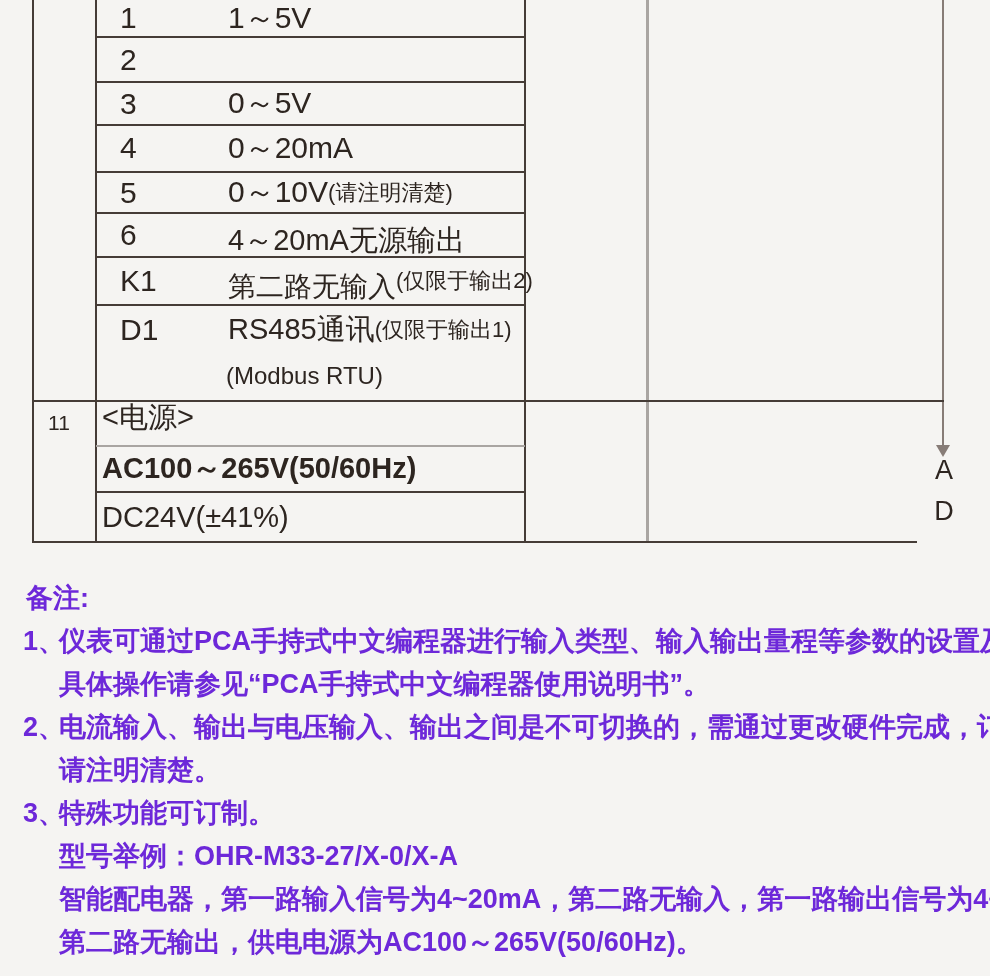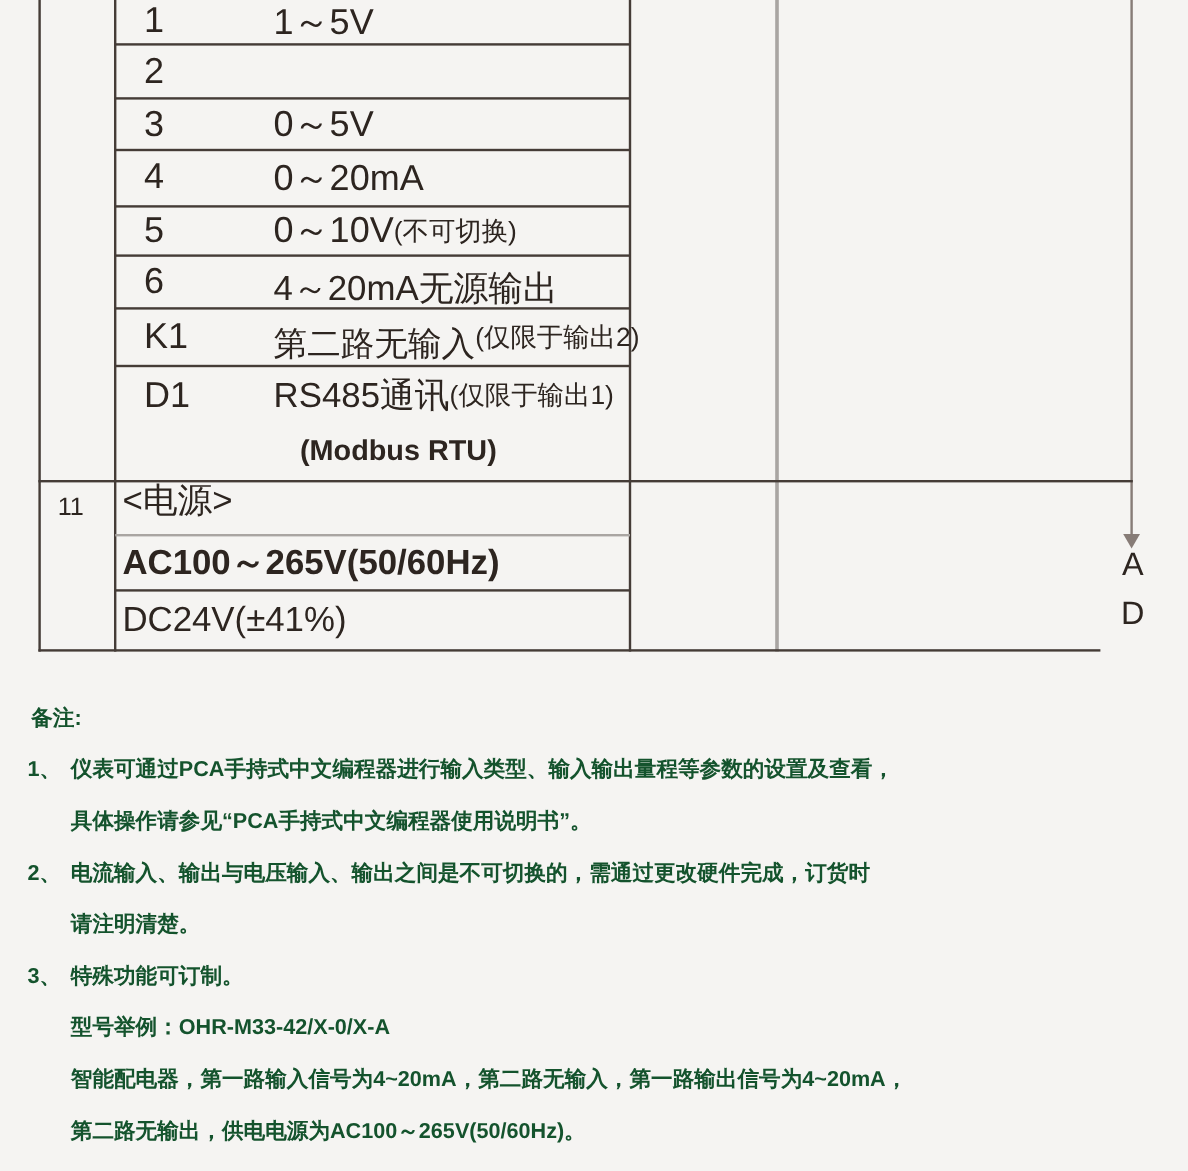--- a/index.html
+++ b/index.html
@@ -45,21 +45,21 @@
     display:flex;align-items:center;
     font-size:30px;font-weight:500;white-space:nowrap;
   }
   .trow .code{margin-left:24px;width:108px;flex:none;}
   .trow .desc{letter-spacing:0;}
   .trow .small{font-size:22px;}
   .cjk{font-size:28px;margin-top:12px;}
   .modbus{
     position:absolute;left:226px;top:353px;height:46px;
     display:flex;align-items:center;
-    font-size:24px;font-weight:700;white-space:nowrap;margin-left:24px;
+    font-size:24px;font-weight:400;white-space:nowrap;
   }
   .rowno11{
     position:absolute;left:40px;top:403px;width:38px;height:40px;
     display:flex;align-items:center;justify-content:center;
     font-size:21px;font-weight:500;
   }
   .prow{
     position:absolute;left:102px;width:420px;
     display:flex;align-items:center;
     font-size:29px;font-weight:500;white-space:nowrap;
@@ -71,21 +71,21 @@
   .sel-code{
     position:absolute;left:928px;width:32px;height:30px;
     display:flex;align-items:center;justify-content:center;
     font-size:27px;font-weight:500;color:#2d2520;
   }
   .code-a{top:455px;}
   .code-d{top:496px;}
   
   .notes{
     position:absolute;left:0;top:577px;width:975px;
-    font-size:18px;font-weight:700;color:#14532d;
+    font-size:27px;font-weight:700;color:#6d28d9;
     line-height:43px;white-space:nowrap;
   }
   .note-header{padding-left:26px;}
   .note-line{padding-left:23px;}
   .note-line .num{display:inline-block;width:36px;}
   .note-line.indent{padding-left:59px;}
 </style>
 </head>
 <body>
 
@@ -121,21 +121,21 @@
     <span class="code">3</span>
     <span class="desc">0～5V</span>
   </div>
   <div class="trow" style="top:126px;height:44px">
     <span class="code">4</span>
     <span class="desc">0～20mA</span>
   </div>
   <div class="trow" style="top:173px;height:39px">
     <span class="code">5</span>
     <span class="desc">0～10V</span>
-    <span class="small">(不可切换)</span>
+    <span class="small">(请注明清楚)</span>
   </div>
   <div class="trow" style="top:214px;height:42px">
     <span class="code">6</span>
     <span class="desc cjk" style="font-size:29px">4～20mA无源输出</span>
   </div>
   <div class="trow" style="top:258px;height:45px">
     <span class="code">K1</span>
     <span class="desc cjk">第二路无输入</span>
     <span class="small">(仅限于输出2)</span>
   </div>
@@ -165,21 +165,21 @@
     <div class="note-line">
       <span class="num">2、</span><span>电流输入、输出与电压输入、输出之间是不可切换的，需通过更改硬件完成，订货时</span>
     </div>
     <div class="note-line indent">
       <span>请注明清楚。</span>
     </div>
     <div class="note-line">
       <span class="num">3、</span><span>特殊功能可订制。</span>
     </div>
     <div class="note-line indent">
-      <span>型号举例：OHR-M33-42/X-0/X-A</span>
+      <span>型号举例：OHR-M33-27/X-0/X-A</span>
     </div>
     <div class="note-line indent">
       <span>智能配电器，第一路输入信号为4~20mA，第二路无输入，第一路输出信号为4~20mA，</span>
     </div>
     <div class="note-line indent">
       <span>第二路无输出，供电电源为AC100～265V(50/60Hz)。</span>
     </div>
   </div>
 
 </div>

